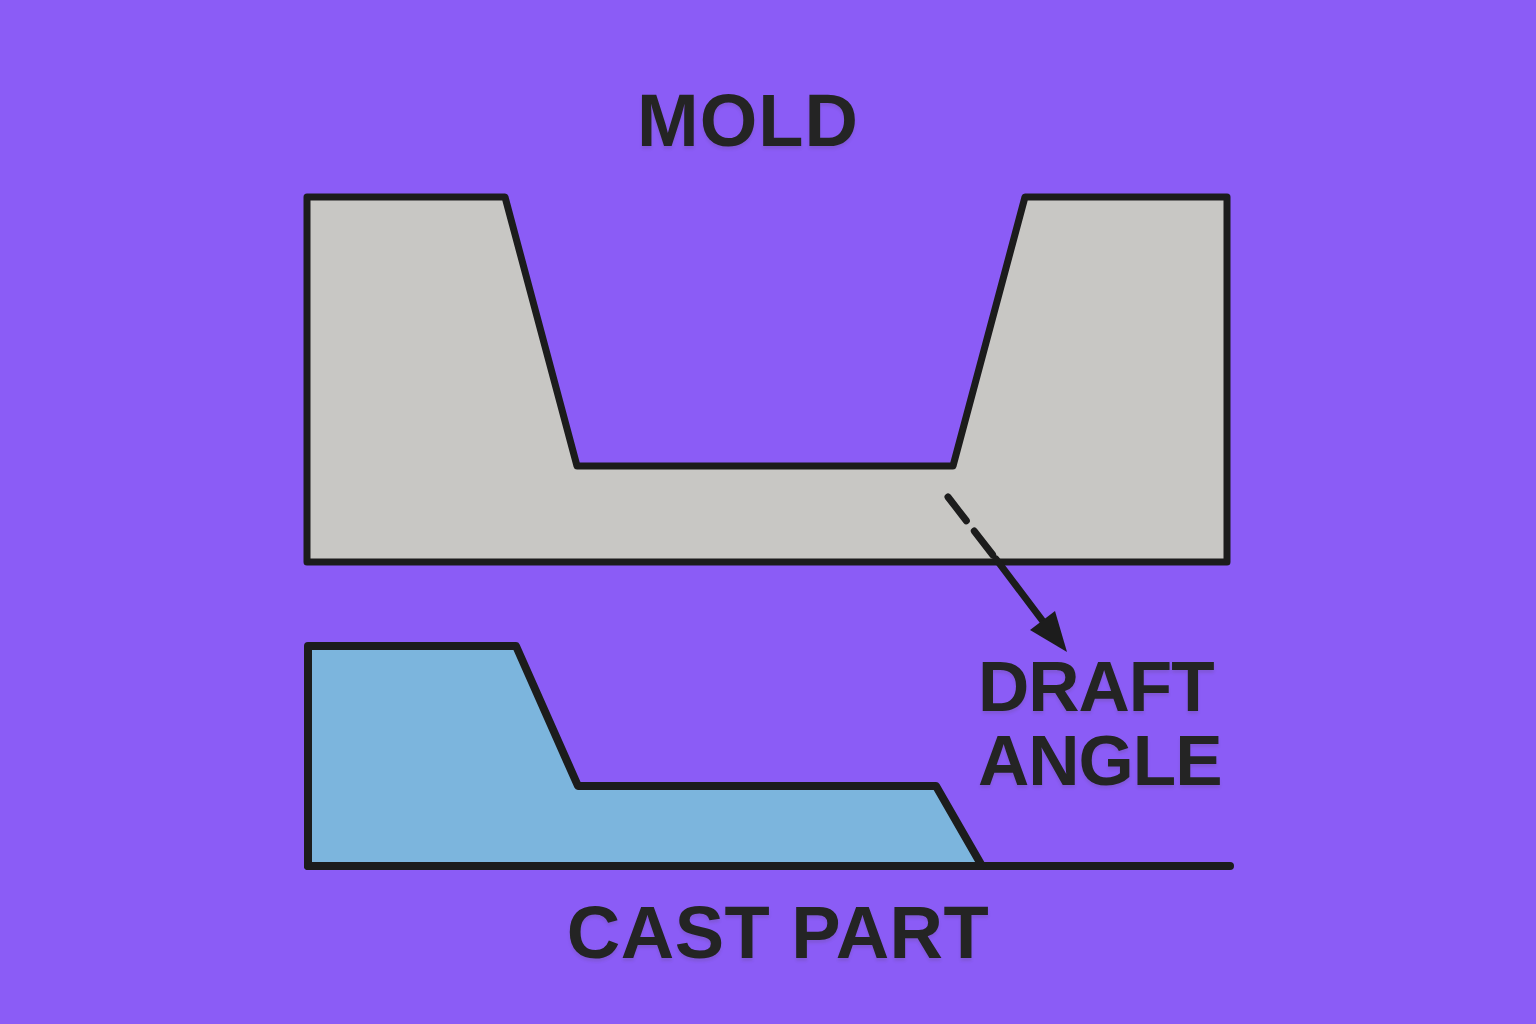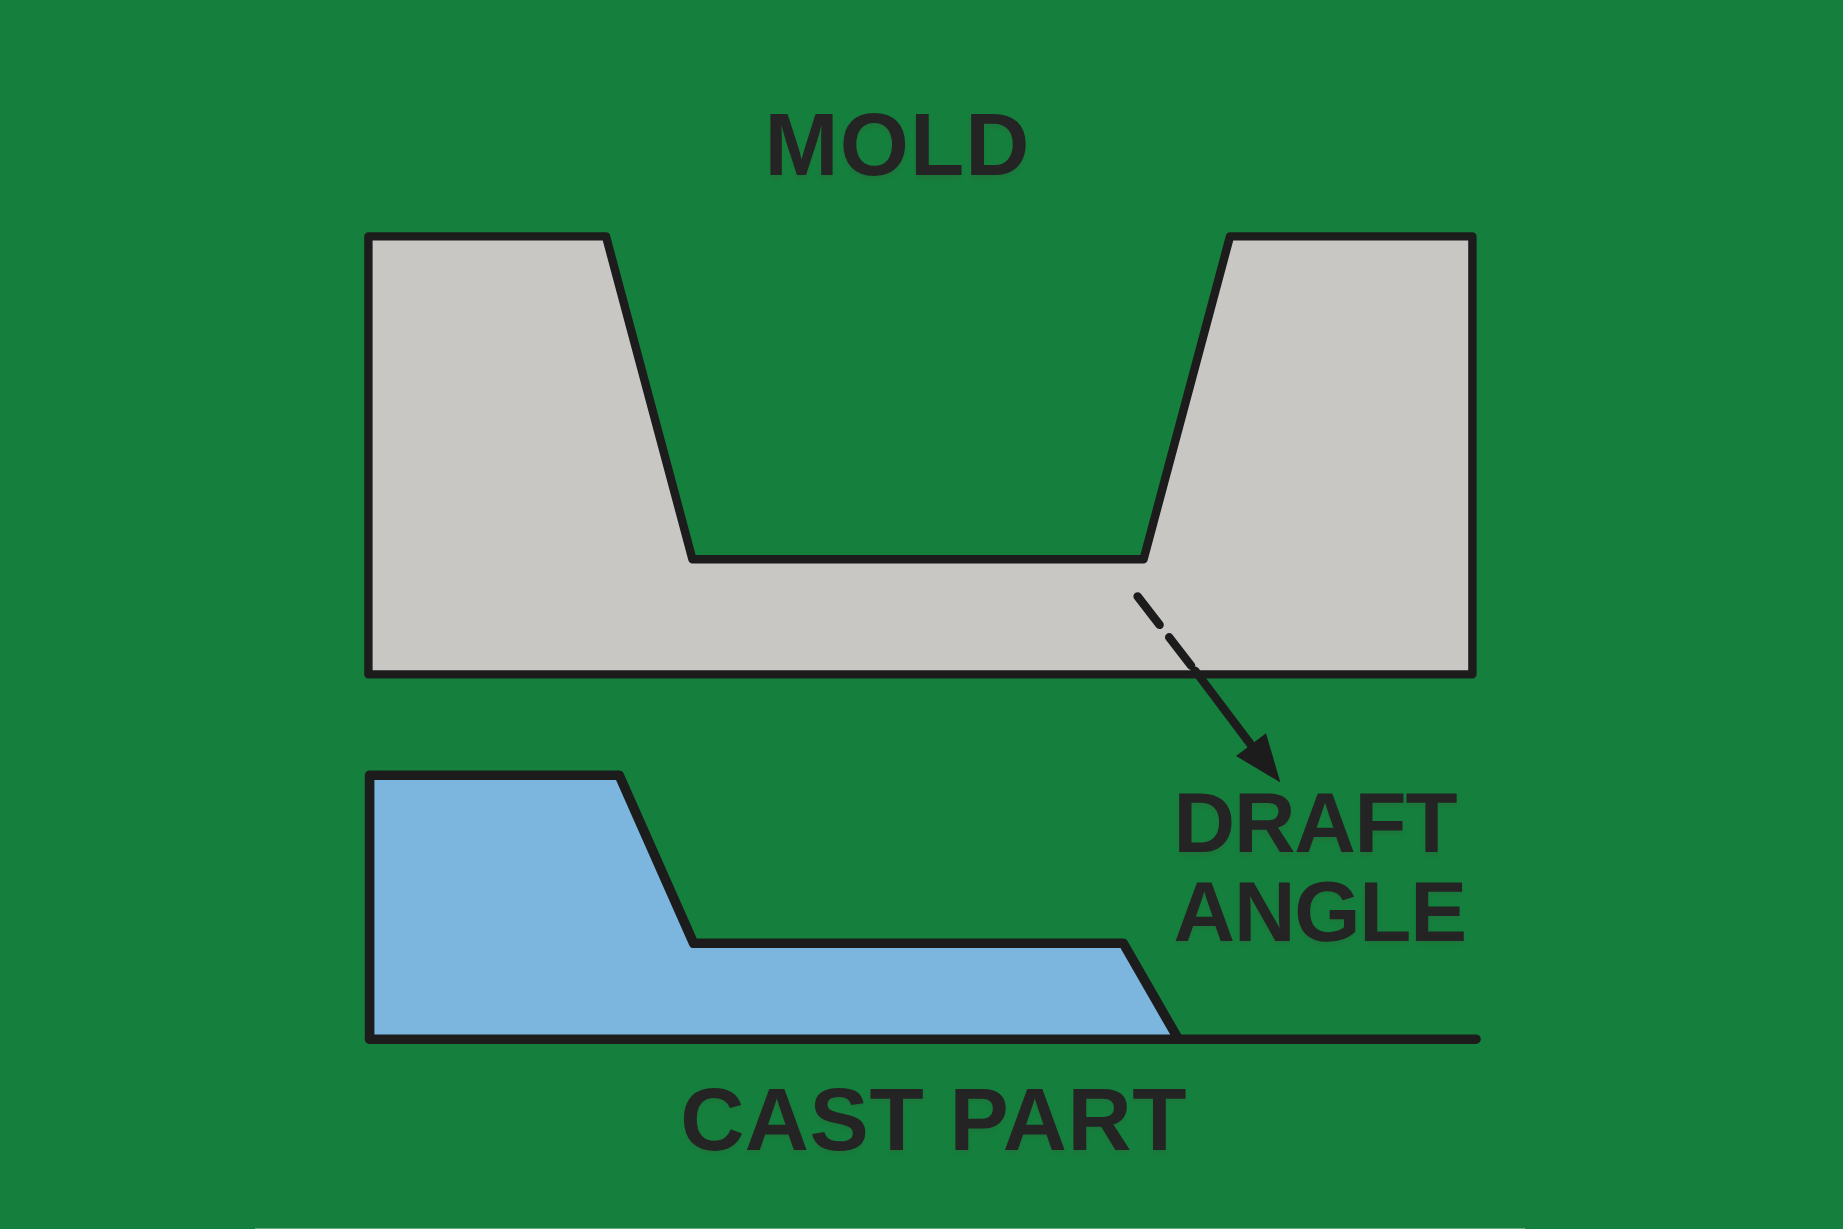--- a/index.html
+++ b/index.html
@@ -5,21 +5,21 @@
   html, body {
     margin: 0;
     padding: 0;
     background: #f7f4ee;
     font-family: "Liberation Sans", sans-serif;
   }
   .canvas {
     position: relative;
     width: 1536px;
     height: 1024px;
-    background: #15803d;
+    background: #8b5cf6;
     overflow: hidden;
   }
   .diagram-svg {
     position: absolute;
     inset: 0;
     width: 1536px;
     height: 1024px;
   }
   .shape {
     stroke-linejoin: round;

